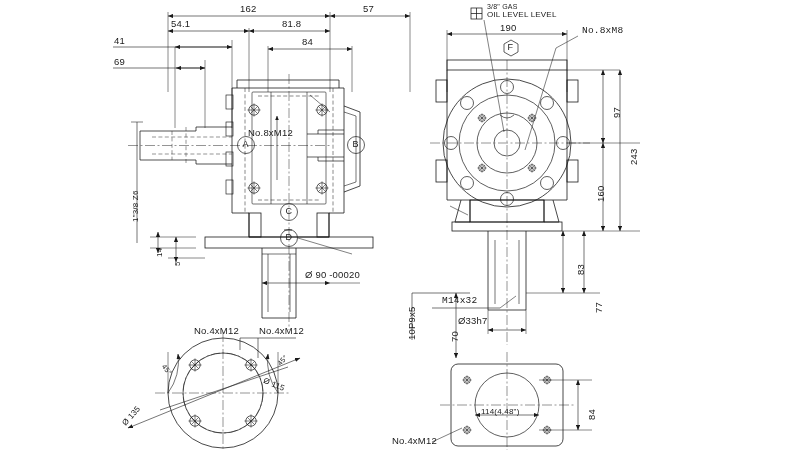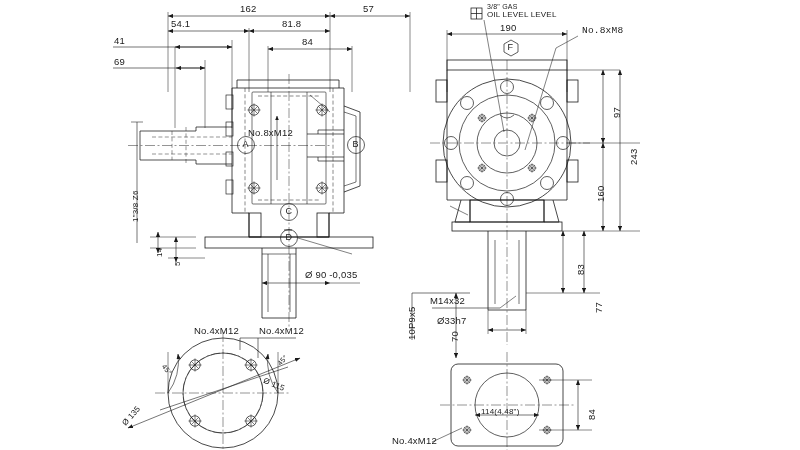--- a/index.html
+++ b/index.html
@@ -363,21 +363,21 @@
 <div class="lbl" style="left:363px;top:4px;">57</div>
 <div class="lbl" style="left:171px;top:19px;">54.1</div>
 <div class="lbl" style="left:252px;top:19px;padding-left:30px;">81.8</div>
 <div class="lbl" style="left:302px;top:37px;">84</div>
 <div class="lbl" style="left:114px;top:36px;">41</div>
 <div class="lbl" style="left:114px;top:57px;">69</div>
 <div class="lbl sm rot90" style="left:132px;top:222px;">1"3/8 Z6</div>
 <div class="lbl sm rot90" style="left:156px;top:257px;">14</div>
 <div class="lbl sm rot90" style="left:174px;top:266px;">5</div>
 <div class="lbl" style="left:248px;top:80px;margin-top:48px;">No.8xM12</div>
-<div class="lbl" style="left:305px;top:270px;">Ø 90 -0,035</div>
+<div class="lbl" style="left:305px;top:270px;">Ø 90 -00020</div>
 <div class="lbl" style="left:194px;top:326px;">No.4xM12</div>
 
 <div class="lbl bal" style="left:242.5px;top:140px;">A</div>
 <div class="lbl bal" style="left:352.5px;top:140px;">B</div>
 <div class="lbl bal" style="left:285.5px;top:207px;">C</div>
 <div class="lbl bal" style="left:285.5px;top:233px;">D</div>
 
 <div class="lbl xs" style="left:487px;top:3px;">3/8" GAS</div>
 <div class="lbl sm" style="left:487px;top:11px;">OIL LEVEL LEVEL</div>
 <div class="lbl" style="left:487px;top:23px;padding-left:13px;">190</div>
@@ -386,22 +386,22 @@
 
 <div class="lbl rot90" style="left:612px;top:118px;">97</div>
 <div class="lbl rot90" style="left:596px;top:202px;">160</div>
 <div class="lbl rot90" style="left:629px;top:165px;">243</div>
 <div class="lbl rot90" style="left:576px;top:275px;">83</div>
 <div class="lbl rot90" style="left:594px;top:313px;">77</div>
 <div class="lbl rot90" style="left:450px;top:342px;">70</div>
 <div class="lbl rot90" style="left:587px;top:420px;">84</div>
 
 <div class="lbl rot90" style="left:407px;top:340px;">10P9x5</div>
-<div class="lbl" style="left:430px;top:296px;">M14x32</div>
-<div class="lbl" style="left:437px;top:316px;">Ø33h7</div>
+<div class="lbl" style="left:442px;top:296px;font-family:Liberation Mono, monospace;">M14x32</div>
+<div class="lbl" style="left:458px;top:316px;">Ø33h7</div>
 <div class="lbl sm" style="left:481px;top:408px;">114(4,48")</div>
 <div class="lbl" style="left:392px;top:436px;">No.4xM12</div>
 
 <div class="lbl" style="left:259px;top:326px;">No.4xM12</div>
 <div class="lbl sm rotD" style="left:121px;top:422px;">Ø 135</div>
 <div class="lbl sm rotC" style="left:265px;top:377px;">Ø 115</div>
 <div class="lbl xs rotE" style="left:166px;top:363px;">45°</div>
 <div class="lbl xs rotD" style="left:276px;top:362px;">45°</div>
 
 </div>

